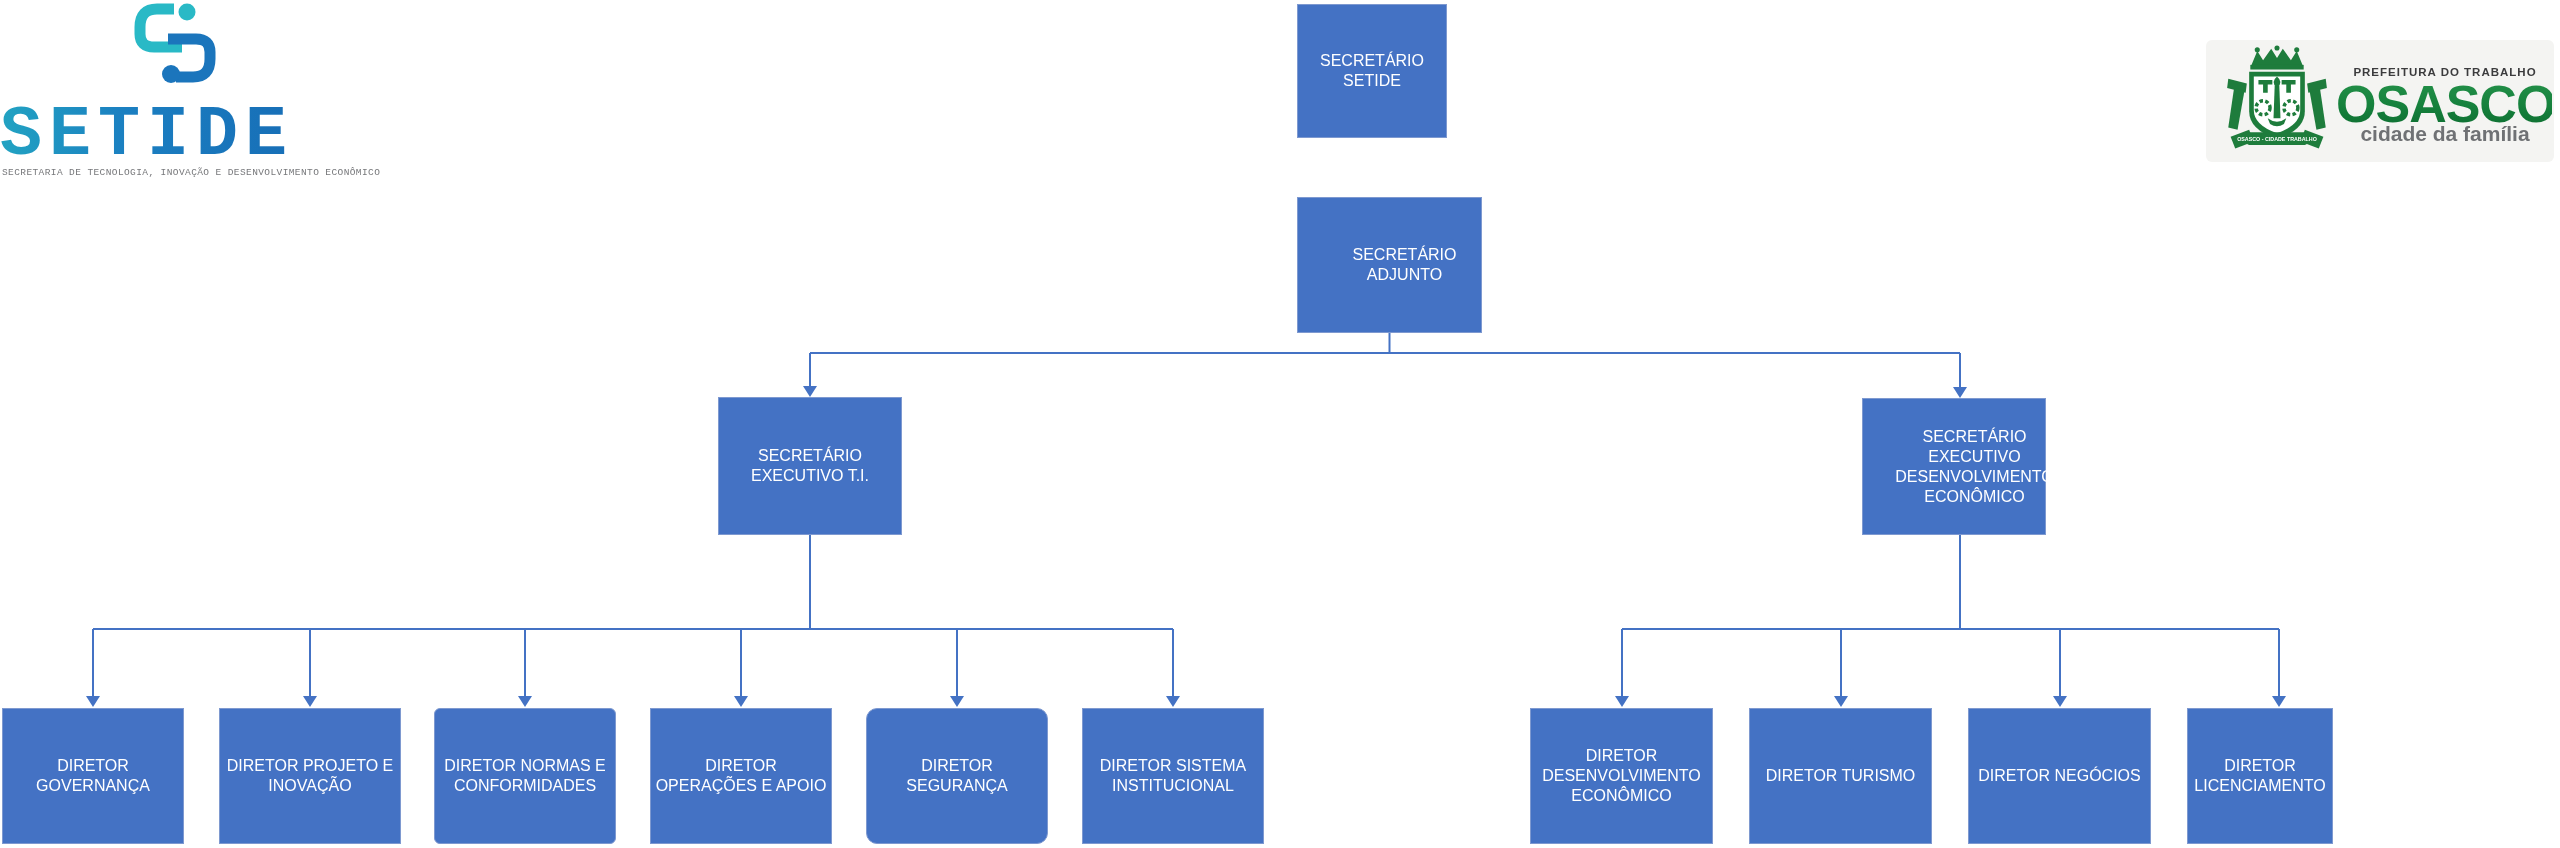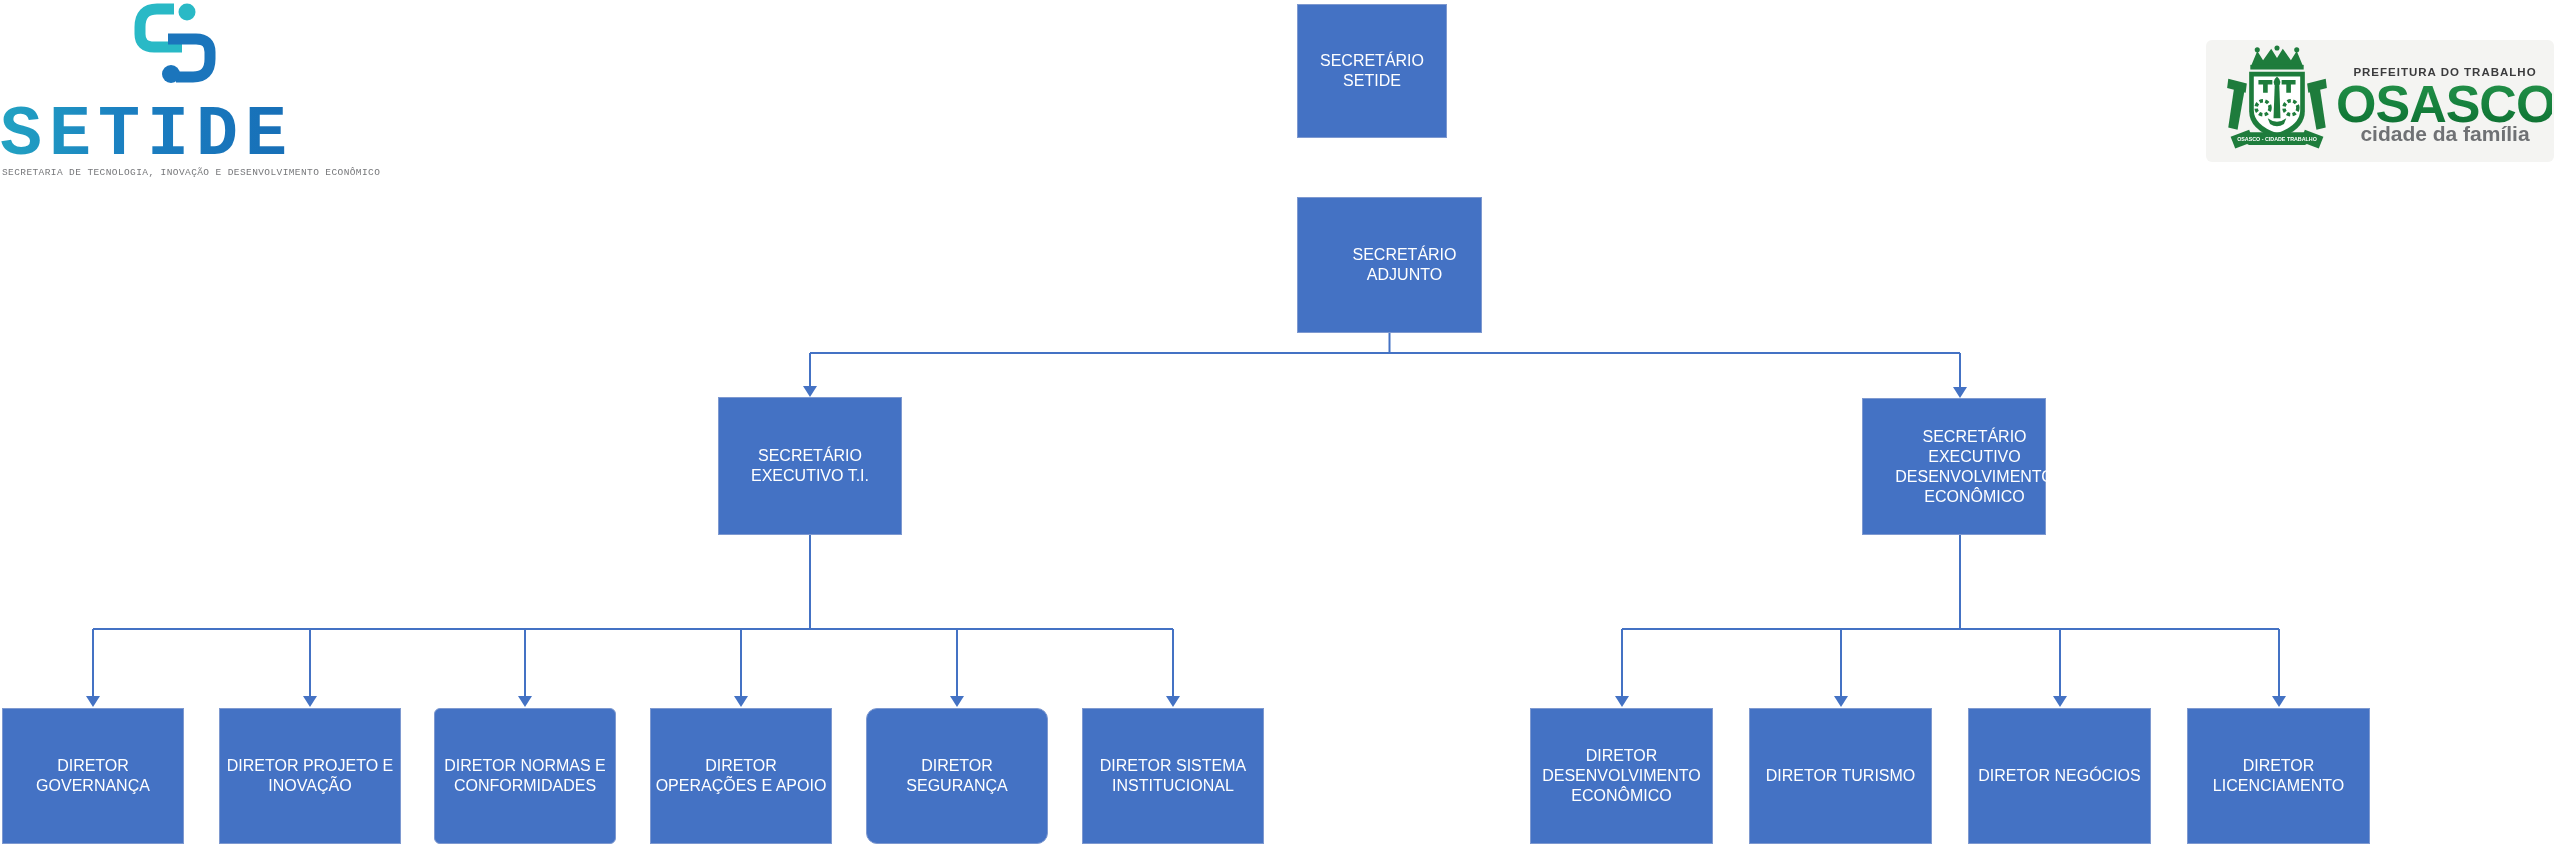--- a/index.html
+++ b/index.html
@@ -26,21 +26,21 @@
   .n-exec-de     {left:1862px;top:398px;width:184px;height:137px;padding-left:43px;}
   .n-gov         {left:2px;   top:708px;width:182px;height:136px;}
   .n-proj        {left:219px; top:708px;width:182px;height:136px;}
   .n-normas      {left:434px; top:708px;width:182px;height:136px;border-radius:6px;}
   .n-oper        {left:650px; top:708px;width:182px;height:136px;}
   .n-seg         {left:866px; top:708px;width:182px;height:136px;border-radius:11px;}
   .n-sist        {left:1082px;top:708px;width:182px;height:136px;}
   .n-desenv      {left:1530px;top:708px;width:183px;height:136px;}
   .n-turismo     {left:1749px;top:708px;width:183px;height:136px;}
   .n-negocios    {left:1968px;top:708px;width:183px;height:136px;}
-  .n-licenc      {left:2187px;top:708px;width:183px;height:136px;}
+  .n-licenc      {left:2187px;top:708px;width:146px;height:136px;}
 
   
   .connector-layer{position:absolute;left:0;top:0;width:2560px;height:848px;}
   .connector-layer path{stroke:#4472C4;stroke-width:2;fill:none;}
   .connector-layer polygon{fill:#4472C4;}
 
   
   .setide-logo{position:absolute;left:0;top:0;width:380px;height:190px;font-family:Liberation Mono, monospace;}
   .setide-icon{position:absolute;left:130px;top:2px;width:90px;height:82px;}
   .setide-word{

